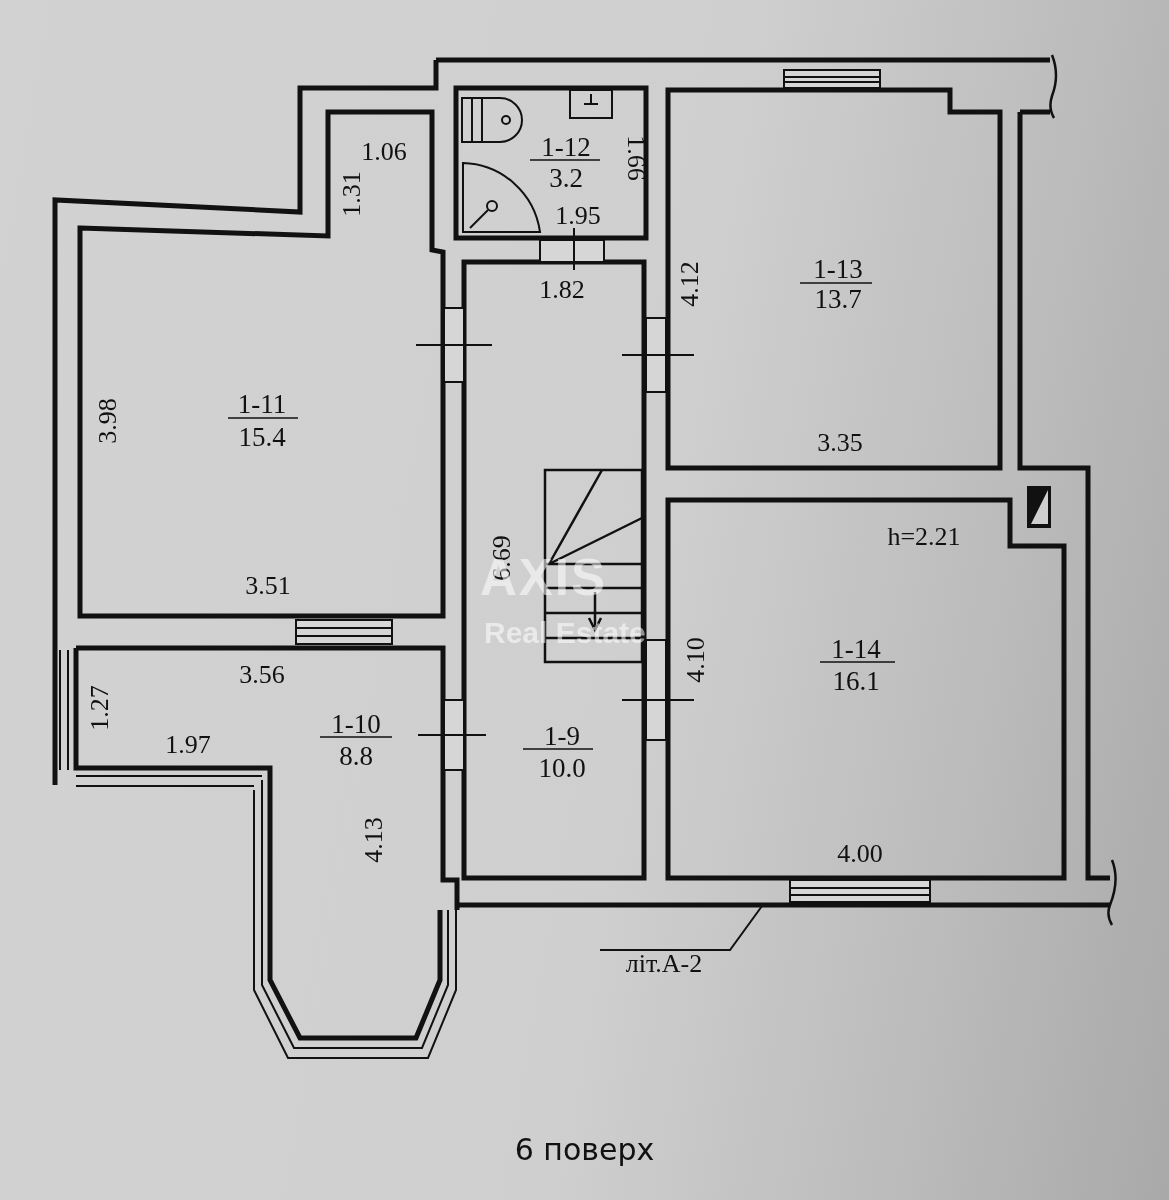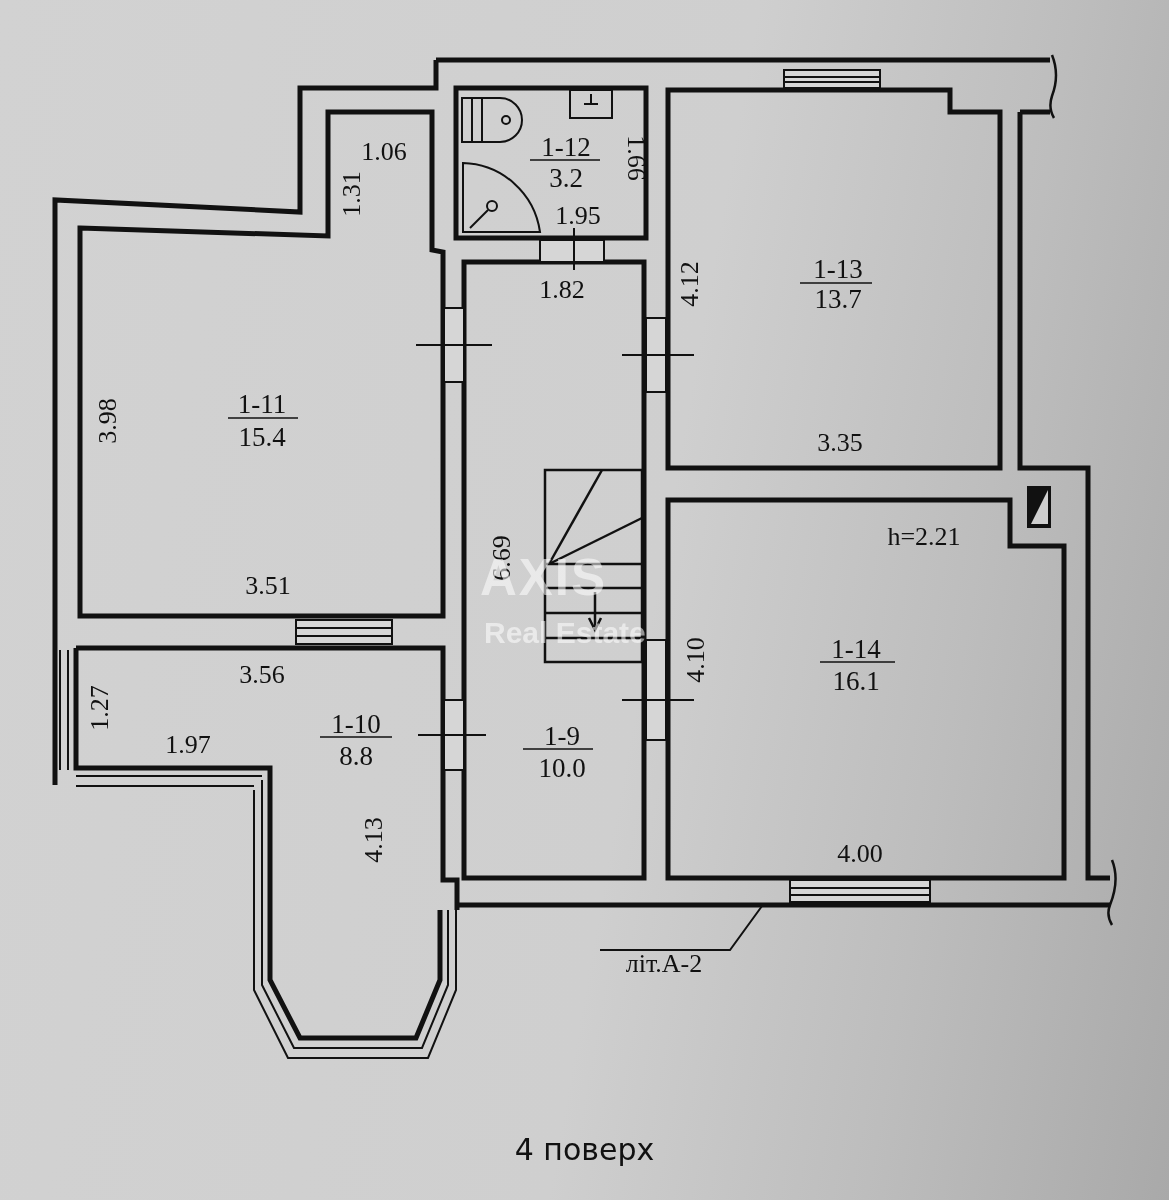--- a/index.html
+++ b/index.html
@@ -148,13 +148,13 @@
     <text x="108" y="708" transform="rotate(-90 108 708)">1.27</text>
     <text x="188" y="753">1.97</text>
     <text x="382" y="840" transform="rotate(-90 382 840)">4.13</text>
     <text x="924" y="545">h=2.21</text>
     <text x="664" y="972">літ.А-2</text>
   </g>
 </svg>
 
 <div class="wm wm-axis">AXIS</div>
 <div class="wm wm-re">Real Estate</div>
-<div class="caption">4 поверх</div>
+<div class="caption">6 поверх</div>
 
 </body></html>

